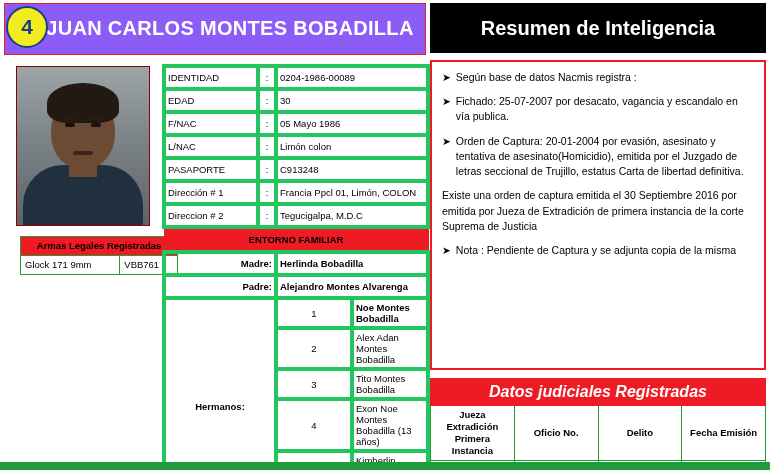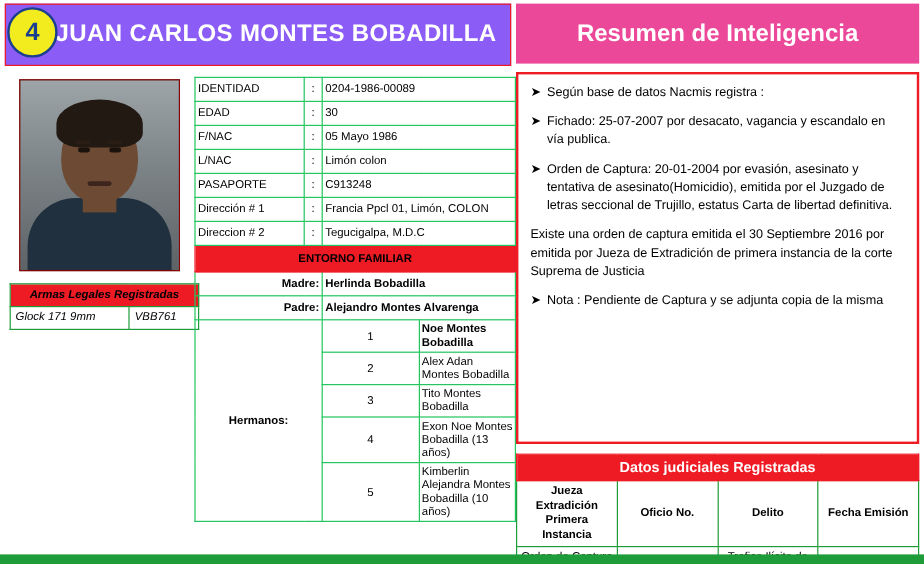--- a/index.html
+++ b/index.html
@@ -59,21 +59,21 @@
     padding-left: 36px;
     padding-right: 6px;
     letter-spacing: .3px;
   }
   .header-right {
     position: absolute;
     left: 430px;
     top: 3px;
     width: 336px;
     height: 50px;
-    background: #ec4899;
+    background: #000000;
     display: flex;
     align-items: center;
     justify-content: center;
   }
   .header-right .t {
     color: #ffffff;
     font-size: 20px;
     font-weight: bold;
     text-align: center;
   }
@@ -155,25 +155,24 @@
     left: 52px;
     top: 92px;
     width: 28px;
     height: 18px;
     background: #6d4a33;
   }
 
   
   .weapons {
     position: absolute;
-    left: 8px;
+    left: 20px;
     top: 236px;
     width: 158px;
     border-collapse: collapse;
-    font-style: italic;
   }
   .weapons-title {
     background: #ee1b24;
     color: #ffffff;
     font-size: 9.5px;
     font-weight: bold;
     text-align: center;
     padding: 3px 2px;
     line-height: 1.25;
     border: 1px solid #ee1b24;
@@ -194,21 +193,21 @@
   
   .ident {
     position: absolute;
     left: 162px;
     top: 64px;
     width: 268px;
     border-collapse: collapse;
     table-layout: fixed;
   }
   .ident td {
-    border: 1px solid #22c55e;
+    border: 4px solid #22c55e;
     font-size: 9.5px;
     padding: 2px 2px;
     color: #000;
     height: 15px;
   }
   .ident td.k { width: 86px; }
   .ident td.c { width: 10px; text-align: center; }
   .sec-title {
     background: #ee1b24;
     color: #ffffff;
@@ -275,24 +274,25 @@
     left: 430px;
     top: 378px;
     width: 336px;
     border-collapse: collapse;
     table-layout: fixed;
   }
   .jud .jud-title {
     background: #ee1b24;
     color: #fff;
     font-weight: bold;
-    font-size: 12px;
+    font-size: 16px;
     text-align: center;
     padding: 3px;
     border: 1px solid #ee1b24;
+    font-style: italic;
   }
   .jud th, .jud td {
     border: 1px solid #1f9c3a;
     font-size: 9.5px;
     padding: 3px 3px;
     color: #000;
     text-align: center;
     line-height: 1.25;
   }
   .jud th { font-weight: bold; }

